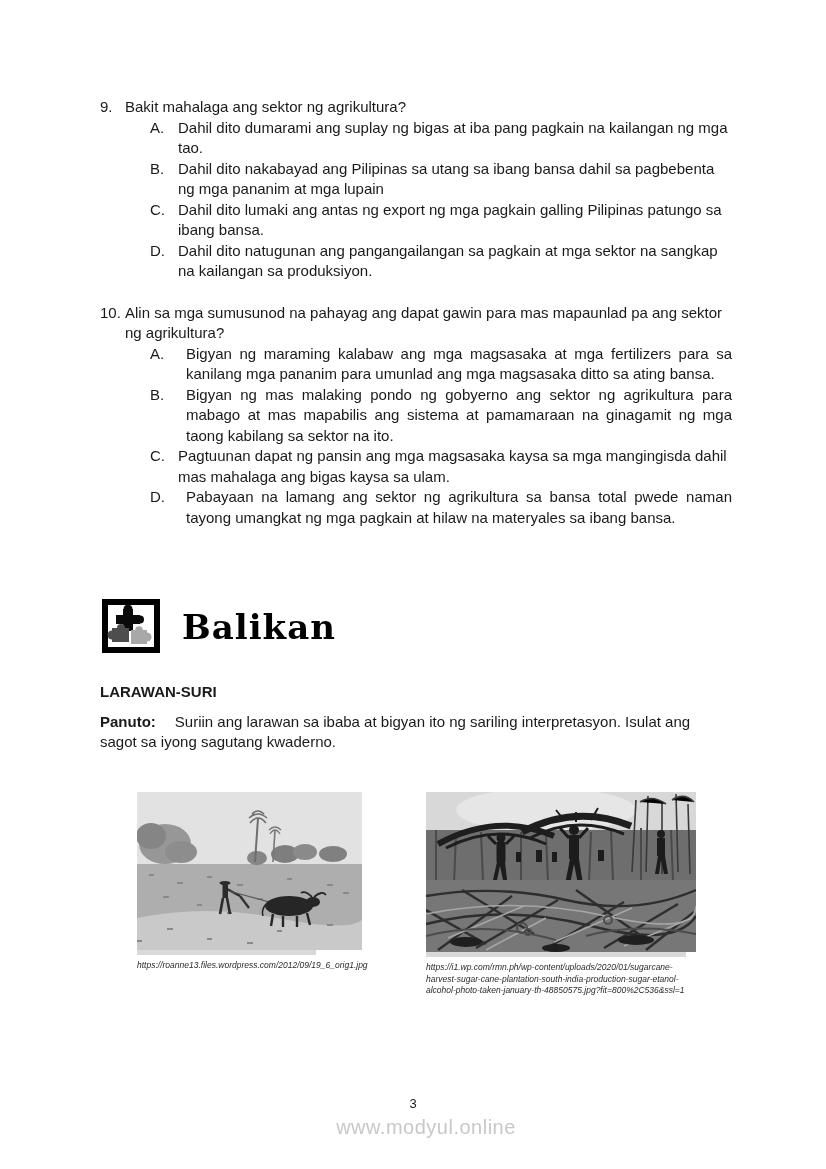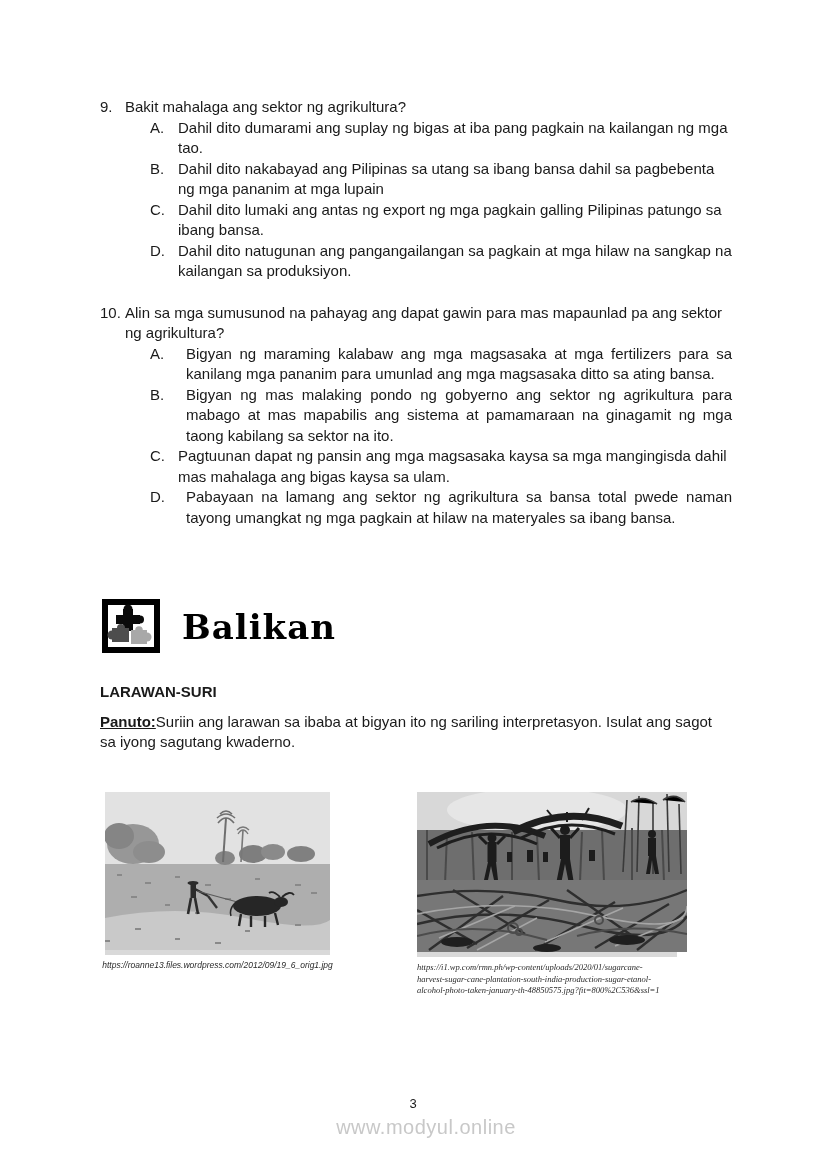--- a/index.html
+++ b/index.html
@@ -30,27 +30,27 @@
   .section-title{
     font-family:"DejaVu Serif",serif;
     font-weight:bold;
     font-size:34px;color:#000;
     margin-left:18px;letter-spacing:1px;
   }
 
   .activity-heading{font-weight:bold;margin-top:24px;}
   .panuto{margin-top:9px;width:620px;}
   .panuto b{font-weight:bold;}
-  .panuto .lbl{margin-right:0;text-decoration:underline;}
+  .panuto .lbl{margin-right:19px;}
 
   
   .photos{display:flex;margin-top:39px;}
   .figure{display:flex;flex-direction:column;}
-  .fig-left{margin-left:28px;width:179px;align-items:center;}
-  .fig-right{margin-left:110px;width:260px;font-family:Liberation Serif, serif;}
+  .fig-left{margin-left:37px;width:179px;}
+  .fig-right{margin-left:110px;width:260px;}
   .photo{display:block;background:#d9d9d9;}
   .caption{
     font-style:italic;font-size:8.5px;line-height:11.5px;
     color:#2a2a2a;margin-top:5px;white-space:nowrap;
   }
   .fig-left .caption{text-align:center;}
   .fig-right .caption{text-align:left;}
 
   .page-number{
     position:absolute;left:0;top:1096px;width:826px;
@@ -79,21 +79,21 @@
       <div class="option">
         <span class="opt-letter">B.</span>
         <span class="opt-text">Dahil dito nakabayad ang Pilipinas sa utang sa ibang bansa dahil sa pagbebenta ng mga pananim at mga lupain</span>
       </div>
       <div class="option">
         <span class="opt-letter">C.</span>
         <span class="opt-text">Dahil dito lumaki ang antas ng export ng mga pagkain galling Pilipinas patungo sa ibang bansa.</span>
       </div>
       <div class="option">
         <span class="opt-letter">D.</span>
-        <span class="opt-text">Dahil dito natugunan ang pangangailangan sa pagkain at mga hilaw na sangkap na kailangan sa produksiyon.</span>
+        <span class="opt-text">Dahil dito natugunan ang pangangailangan sa pagkain at mga sektor na sangkap na kailangan sa produksiyon.</span>
       </div>
     </div>
 
     <div class="question">
       <div class="q-row">
         <span class="q-num">10.</span>
         <span class="q-text">Alin sa mga sumusunod na pahayag ang dapat gawin para mas mapaunlad pa ang sektor ng agrikultura?</span>
       </div>
       <div class="option justify">
         <span class="opt-letter">A.</span>

